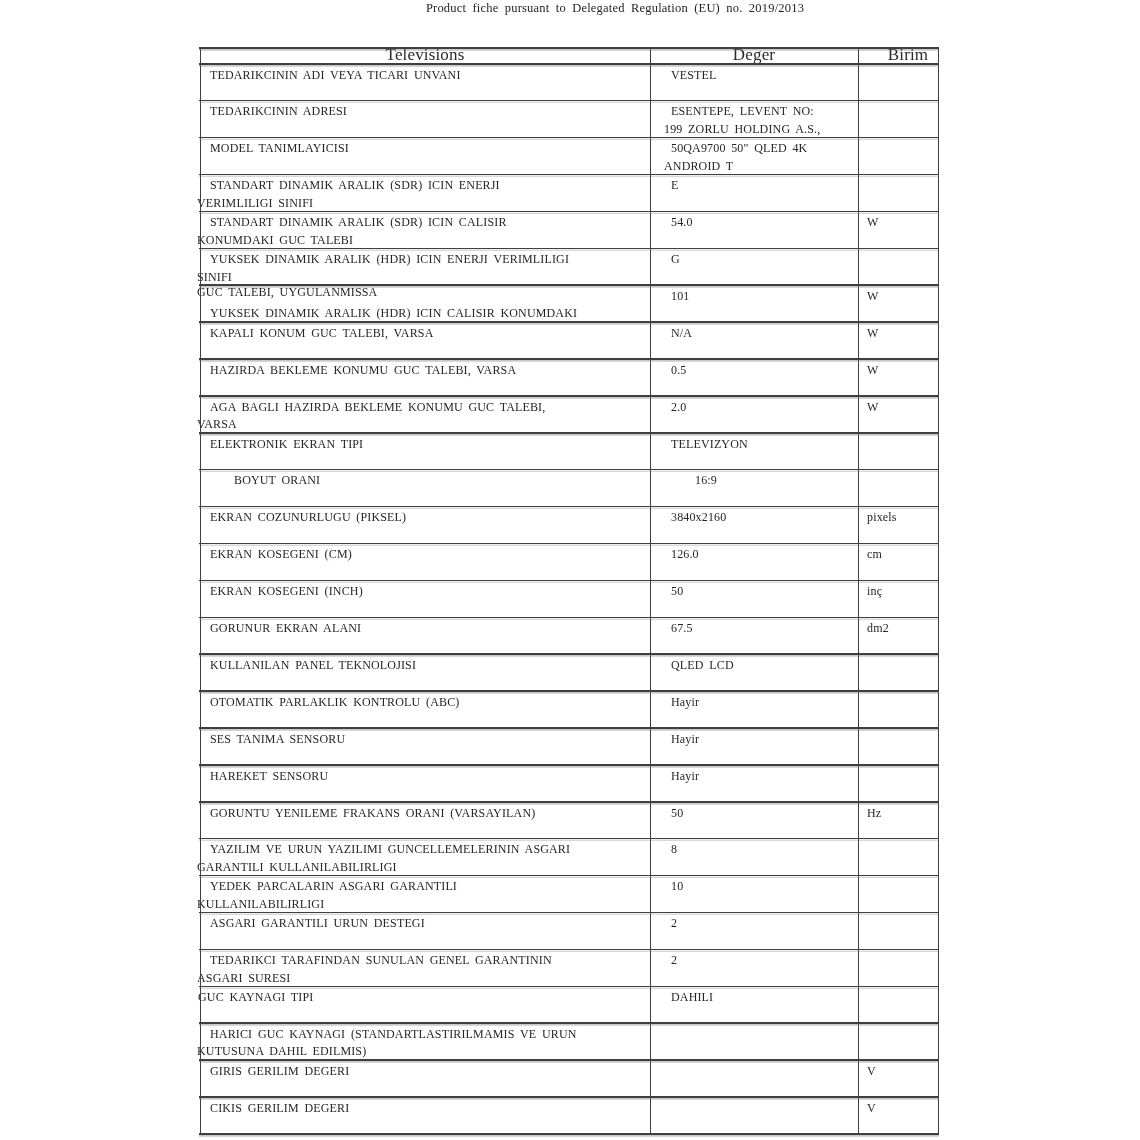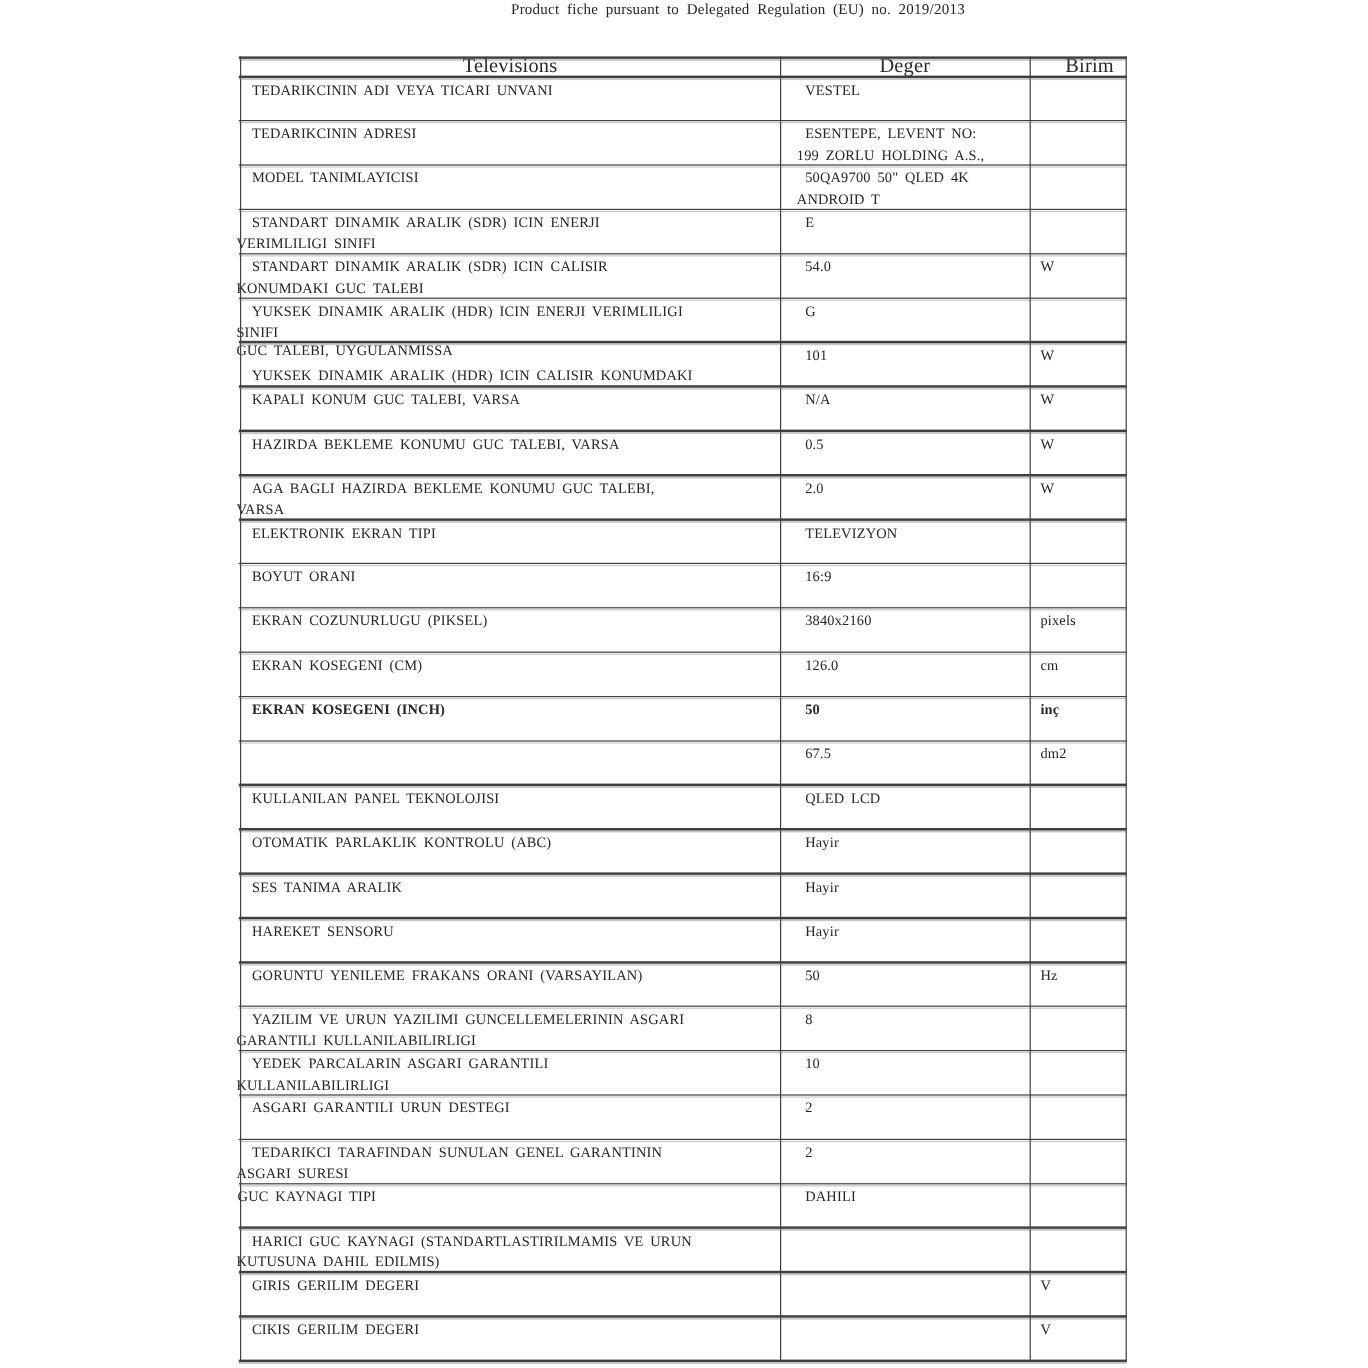--- a/index.html
+++ b/index.html
@@ -189,21 +189,21 @@
         </div>
         <div class="row" style="top: 385px;">
           <div class="lab">
             <div class="tline first">ELEKTRONIK EKRAN TIPI</div>
           </div>
           <div class="val">
             <div class="tline first">TELEVIZYON</div>
           </div>
           <div class="unit"></div>
         </div>
-        <div class="row" style="top: 421.9px;">
+        <div class="row" style="top: 421.9px; margin-left: 24px;">
           <div class="lab">
             <div class="tline first">BOYUT ORANI</div>
           </div>
           <div class="val">
             <div class="tline first">16:9</div>
           </div>
           <div class="unit"></div>
         </div>
         <div class="row" style="top: 458.8px;">
           <div class="lab">
@@ -216,30 +216,33 @@
         </div>
         <div class="row" style="top: 495.7px;">
           <div class="lab">
             <div class="tline first">EKRAN KOSEGENI (CM)</div>
           </div>
           <div class="val">
             <div class="tline first">126.0</div>
           </div>
           <div class="unit">cm</div>
         </div>
-        <div class="row" style="top: 532.6px; font-weight: bold;">
+        <div class="row" style="top: 532.6px;">
           <div class="lab">
             <div class="tline first">EKRAN KOSEGENI (INCH)</div>
           </div>
           <div class="val">
             <div class="tline first">50</div>
           </div>
           <div class="unit">inç</div>
         </div>
         <div class="row" style="top: 569.5px;">
+          <div class="lab">
+            <div class="tline first">GORUNUR EKRAN ALANI</div>
+          </div>
           <div class="val">
             <div class="tline first">67.5</div>
           </div>
           <div class="unit">dm2</div>
         </div>
         <div class="row" style="top: 606.4px;">
           <div class="lab">
             <div class="tline first">KULLANILAN PANEL TEKNOLOJISI</div>
           </div>
           <div class="val">
@@ -251,21 +254,21 @@
           <div class="lab">
             <div class="tline first">OTOMATIK PARLAKLIK KONTROLU (ABC)</div>
           </div>
           <div class="val">
             <div class="tline first">Hayir</div>
           </div>
           <div class="unit"></div>
         </div>
         <div class="row" style="top: 680.2px;">
           <div class="lab">
-            <div class="tline first">SES TANIMA ARALIK</div>
+            <div class="tline first">SES TANIMA SENSORU</div>
           </div>
           <div class="val">
             <div class="tline first">Hayir</div>
           </div>
           <div class="unit"></div>
         </div>
         <div class="row" style="top: 717.1px;">
           <div class="lab">
             <div class="tline first">HAREKET SENSORU</div>
           </div>

